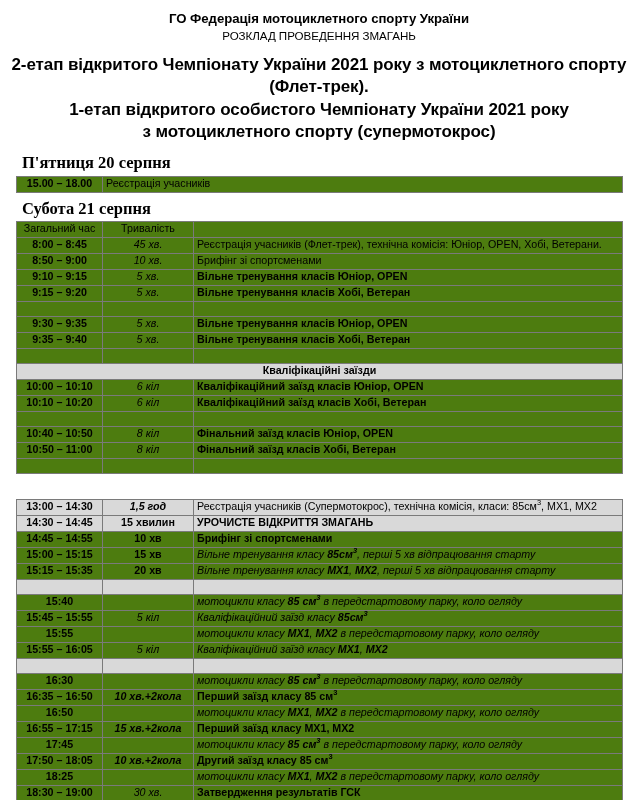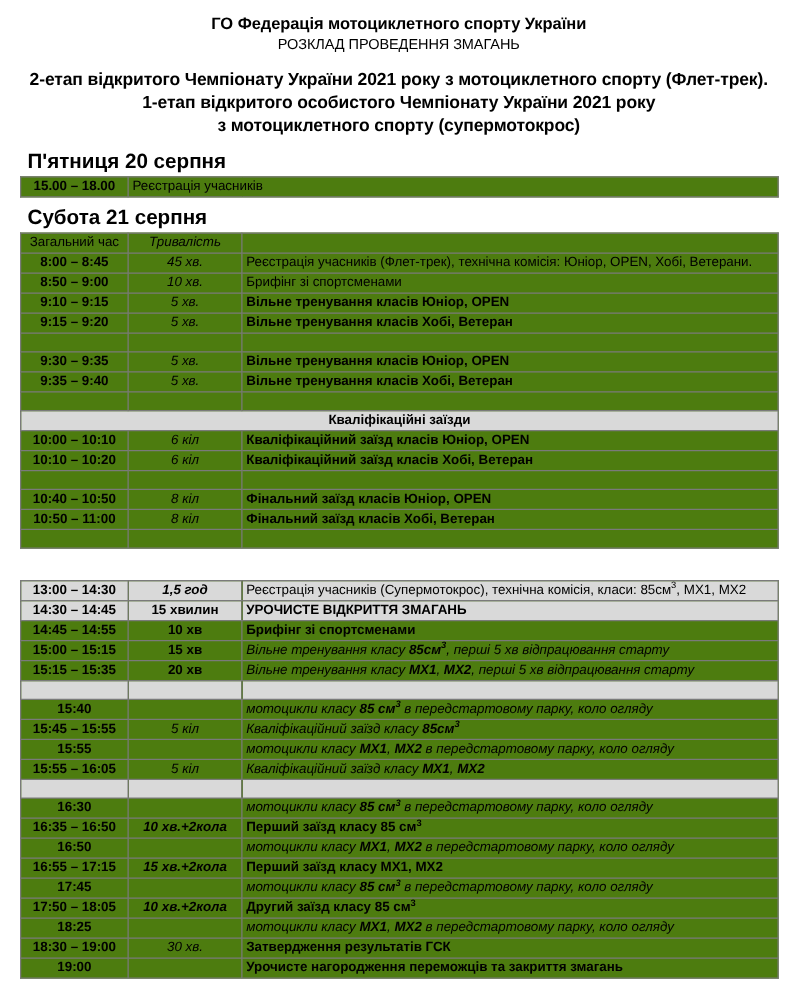--- a/index.html
+++ b/index.html
@@ -38,35 +38,35 @@
   .h-sub {
     font-size: 11.6px;
     font-weight: normal;
     line-height: 1.3;
     letter-spacing: -0.05px;
   }
   .h-gap {
     height: 11px;
   }
   .h-line-bold {
-    font-size: 14px;
+    font-size: 17px;
     font-weight: bold;
     line-height: 1.32;
     letter-spacing: -0.1px;
   }
   .h-line-norm {
     font-size: 11.4px;
     font-weight: normal;
     line-height: 1.32;
     letter-spacing: -0.15px;
   }
 
   
   .day-title {
-    font-family: Liberation Sans, sans-serif;
+    font-family: Liberation Serif, serif;
     font-weight: bold;
     font-size: 16.5px;
     line-height: 1.1;
     margin-left: 22px;
     padding-top: 7px;
     padding-bottom: 3px;
   }
   .day-title.first { padding-top: 11px; }
 
   
@@ -114,21 +114,21 @@
     padding-left: 6px;
   }
   td.desc.b   { font-weight: bold; }
   td.desc.i   { font-style: italic; }
 
   td.hdr-label {
     text-align: center;
     font-size: 10.9px;
     font-weight: normal;
   }
-  td.hdr-label.ital { font-style: italic; }
+  td.hdr-label.ital { }
 
   tr.shaded td { background: #d9d9d9; }
   tr.blank td  { height: 14px; }
 
   td.section {
     text-align: center;
     font-weight: bold;
     font-size: 10.9px;
     background: #d9d9d9;
   }

